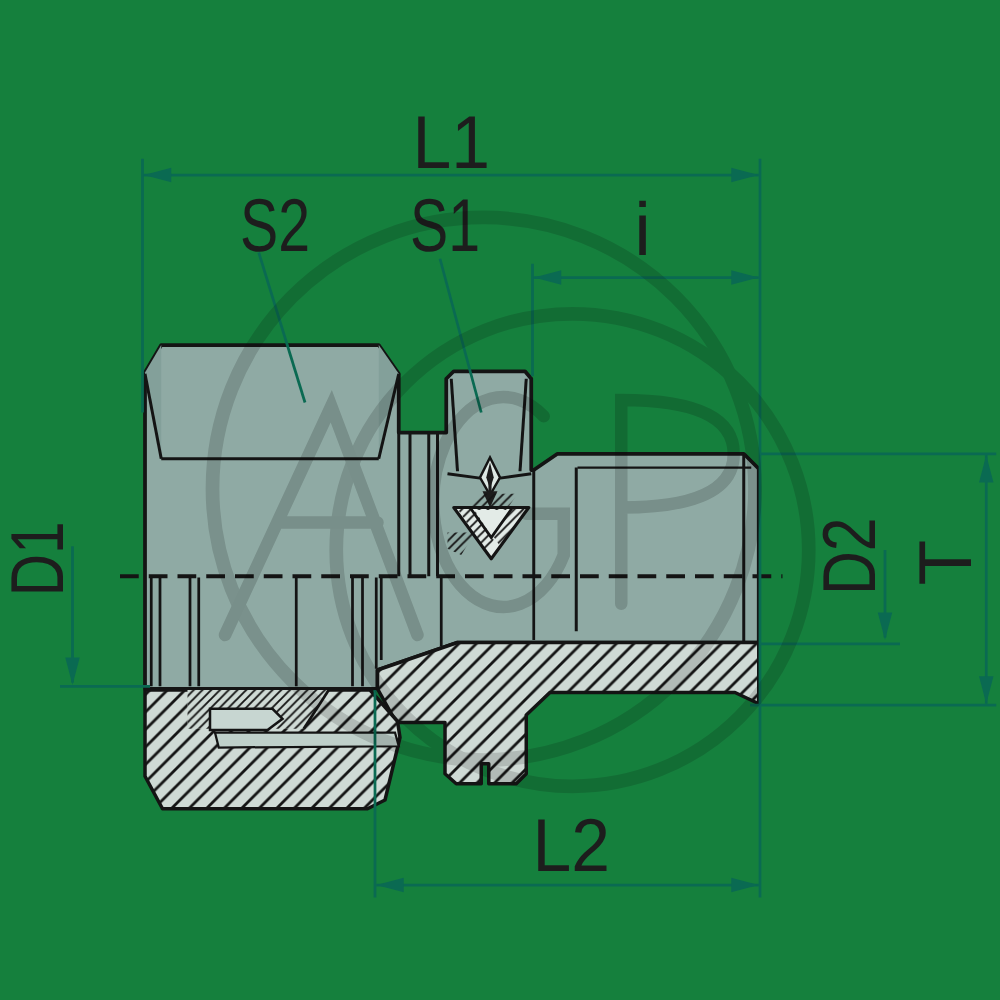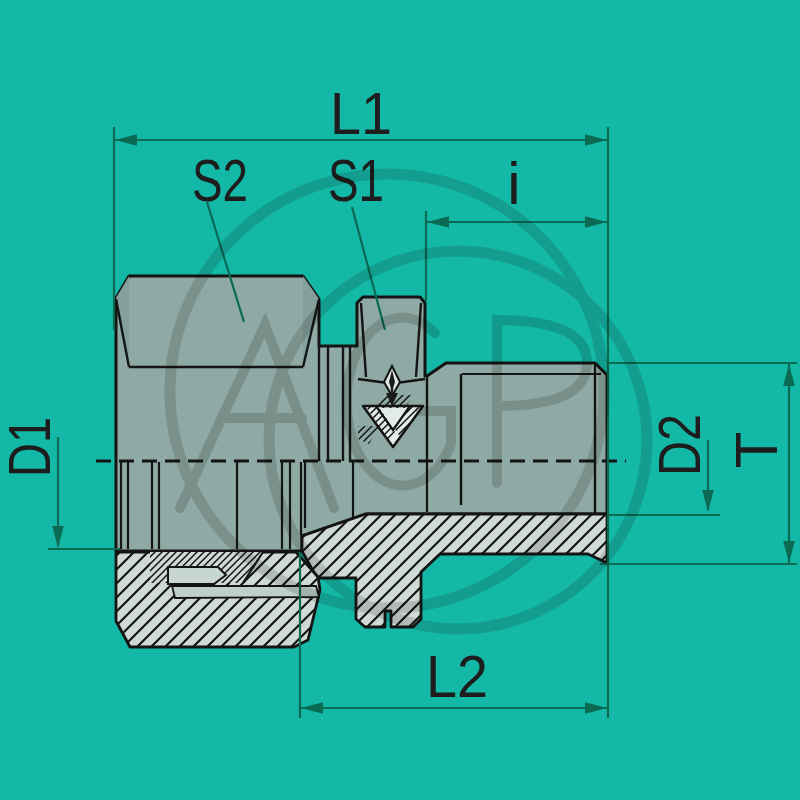--- a/index.html
+++ b/index.html
@@ -1,16 +1,16 @@
 <!DOCTYPE html>
 <html><head>
 <meta charset="utf-8">
 <style>
   html,body{margin:0;padding:0;background:#ffffff;}
-  .stage{position:relative;width:800px;height:800px;background:#14b8a6;overflow:hidden;
+  .stage{position:relative;width:800px;height:800px;background:#15803d;overflow:hidden;
          font-family:"Liberation Sans", sans-serif;}
   svg{display:block;}
   text.dim{fill:#1d1d1d;font-family:"Liberation Sans", sans-serif;font-weight:500;}
   .wm{mix-blend-mode:multiply;}
 </style>
 </head>
 <body>
 
 <div class="stage">
 <svg width="800" height="800" viewBox="0 0 800 800">

